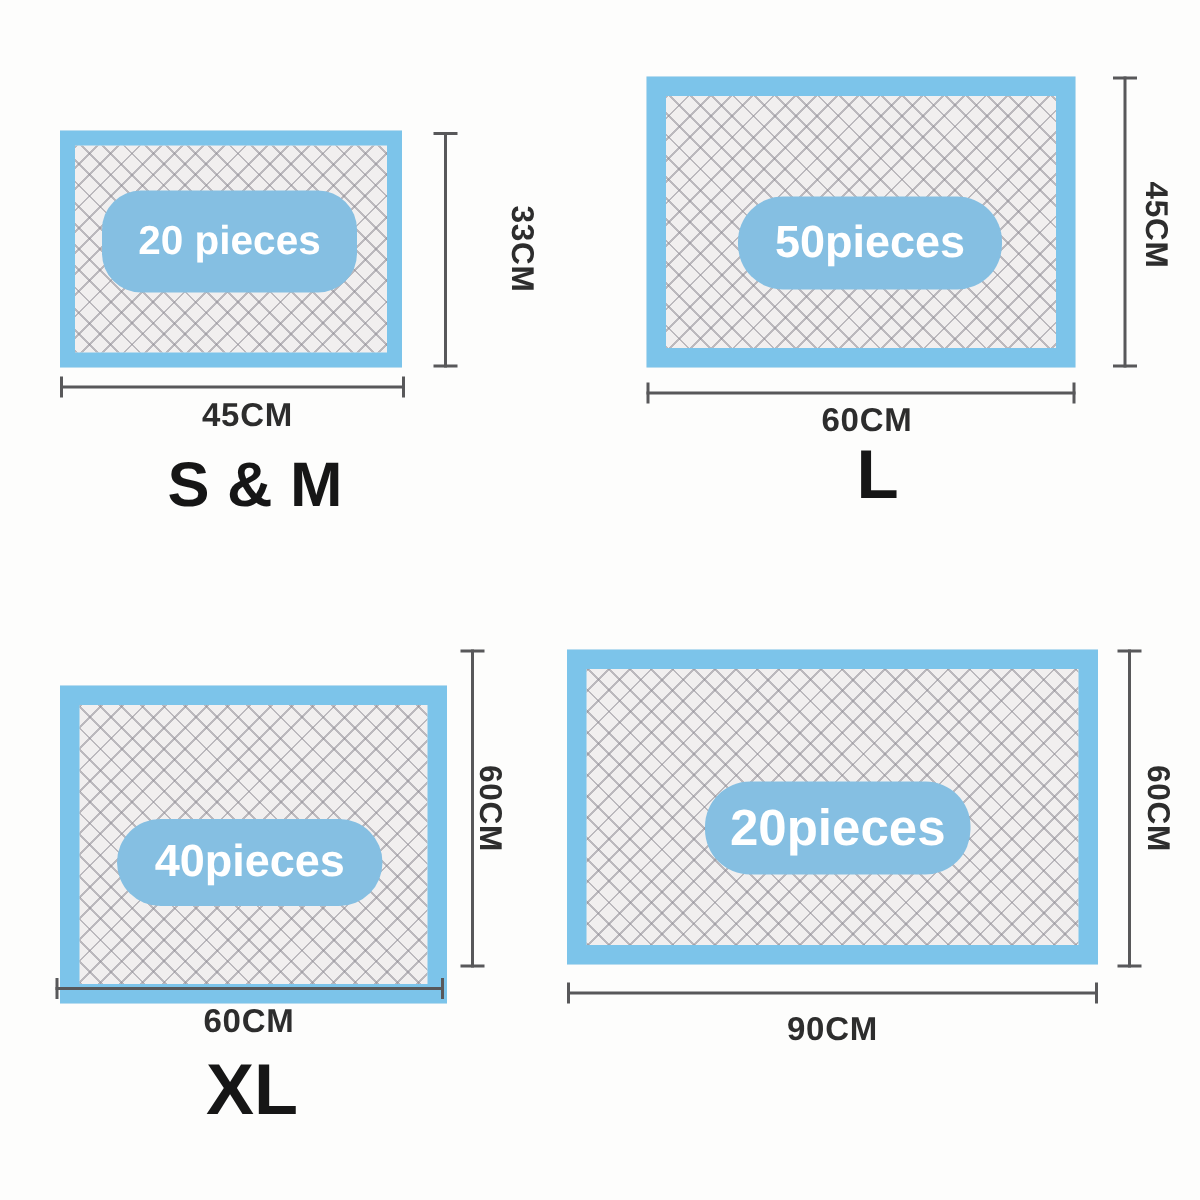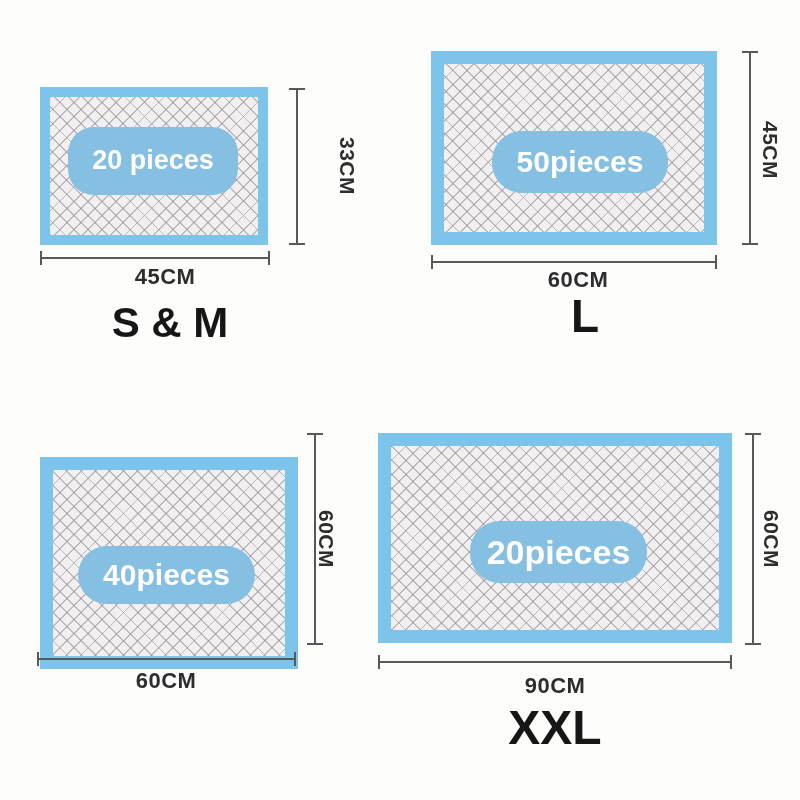--- a/index.html
+++ b/index.html
@@ -97,26 +97,26 @@
   <div class="pad" style="left:40px; top:433px; width:258px; height:212px; border-width:13px;margin-top:24px;">
     <div class="badge" style="left:25px; top:76px; width:177px; height:58px; border-radius:29px; font-size:30px;">
       <span class="badge-line">40pieces</span>
 
     </div>
   </div>
   <div class="vline" style="left:314px; top:433px; height:212px;"></div>
   <div class="vdim-label" style="left:326px; top:539px;">60CM</div>
   <div class="hline" style="left:37px; top:658px; width:259px;"></div>
   <div class="hdim-label" style="left:166px; top:681px;">60CM</div>
+  <div class="size-title" style="left:168px; top:727px; font-size:48px;">XL</div>
 
   <div class="pad" style="left:378px; top:433px; width:354px; height:210px; border-width:13px;">
     <div class="badge" style="left:79px; top:75px; width:177px; height:62px; border-radius:30px; font-size:34px;justify-content:center;">
       <span class="badge-line">20pieces</span>
 
     </div>
   </div>
   <div class="vline" style="left:752px; top:433px; height:212px;"></div>
   <div class="vdim-label" style="left:771px; top:539px;">60CM</div>
   <div class="hline" style="left:378px; top:661px; width:354px;"></div>
   <div class="hdim-label" style="left:555px; top:686px;">90CM</div>
-  <div class="size-title" style="left:555px; top:727px; font-size:48px;">XXL</div>
 
 </div>
 
 </body></html>

